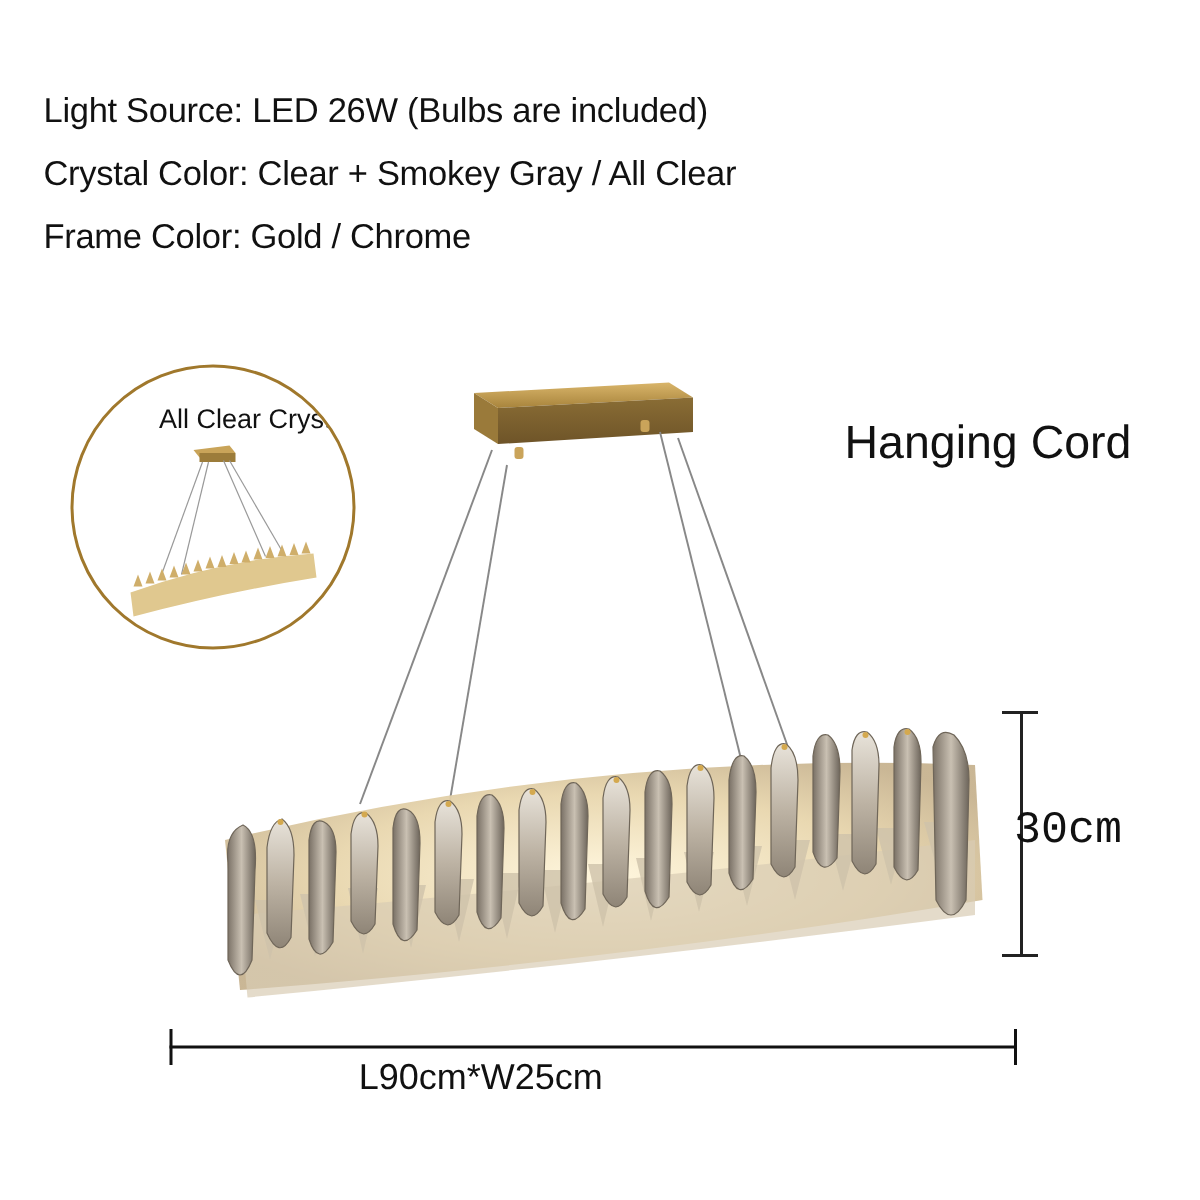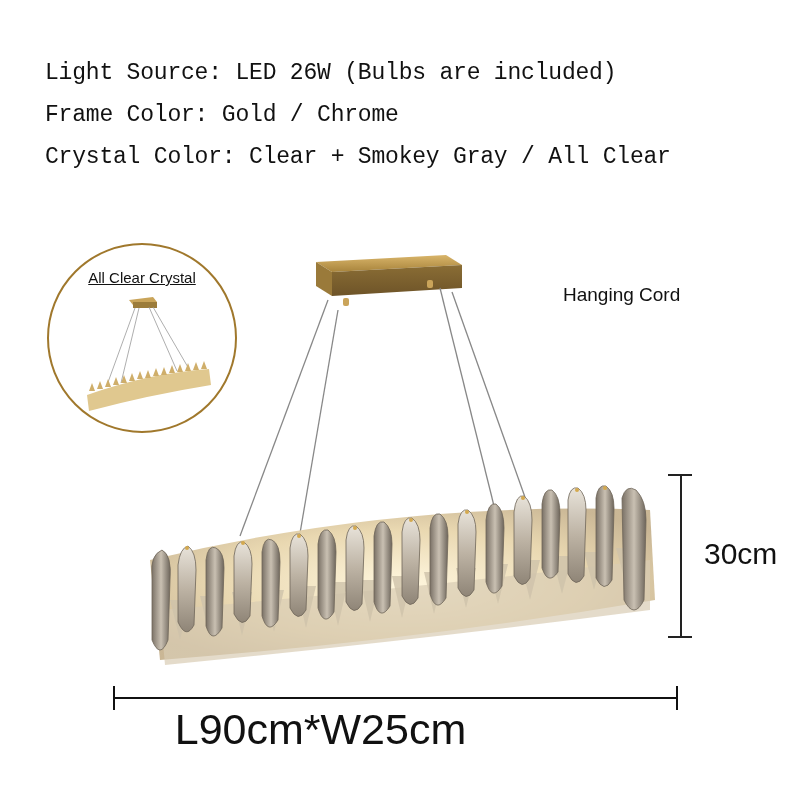--- a/index.html
+++ b/index.html
@@ -1,37 +1,37 @@
 <!DOCTYPE html>
 <html><head>
 <meta charset="utf-8">
 <style>
   html, body { margin:0; padding:0; background:#ffffff; }
   body { width:800px; height:800px; position:relative; overflow:hidden; font-family:"Liberation Sans", "DejaVu Sans", sans-serif; color:#111; }
   .spec { position:absolute; left:45px; font-size:23px; line-height:42px; letter-spacing:-0.2px; }
   .spec-list { position:absolute; left:0; top:52px; }
-  .spec-list .spec { position:static; margin-left:45px; white-space:nowrap;font-family:Liberation Mono, monospace; }
+  .spec-list .spec { position:static; margin-left:29px; white-space:nowrap; }
   .inset { position:absolute; left:47px; top:243px; width:186px; height:186px; border-radius:50%; border:2px solid #a0782c; overflow:hidden; background:#fff; }
-  .inset-title { position:absolute; top:24px; left:0; width:100%; text-align:center; font-size:15px; color:#111;text-decoration:underline; }
-  .cord { position:absolute; left:563px; top:274px; font-size:19px; line-height:42px; }
+  .inset-title { position:absolute; top:24px; left:0; width:100%; text-align:right; font-size:18px; color:#111; }
+  .cord { position:absolute; left:563px; top:274px; font-size:31px; line-height:42px; }
   .dim-v { position:absolute; left:680px; top:474px; width:2px; height:164px; background:#222; }
   .dim-v-cap { position:absolute; left:668px; width:24px; height:2px; background:#222; }
-  .dim-v-label { position:absolute; left:704px; top:537px; font-size:30px; }
+  .dim-v-label { position:absolute; left:676px; top:537px; font-size:30px;font-family:Liberation Mono, monospace; }
   .dim-h { position:absolute; left:113px; top:697px; width:565px; height:2px; background:#111; }
   .dim-h-cap { position:absolute; top:686px; width:2px; height:24px; background:#111; }
-  .dim-h-label { position:absolute; left:0; width:641px; top:705px; text-align:center; font-size:43px; }
+  .dim-h-label { position:absolute; left:0; width:641px; top:705px; text-align:center; font-size:24px; }
   .product { position:absolute; left:0; top:0; width:800px; height:800px; }
 </style>
 </head>
 <body>
 
 <div class="spec-list">
   <div class="spec">Light Source: LED 26W (Bulbs are included)</div>
+  <div class="spec">Crystal Color: Clear + Smokey Gray / All Clear</div>
   <div class="spec">Frame Color: Gold / Chrome</div>
-  <div class="spec">Crystal Color: Clear + Smokey Gray / All Clear</div>
 </div>
 
 <svg class="product" viewBox="0 0 800 800" xmlns="http://www.w3.org/2000/svg">
   <defs>
     <linearGradient id="goldTop" x1="0" y1="0" x2="0" y2="1">
       <stop offset="0" stop-color="#d9b56a"></stop>
       <stop offset="1" stop-color="#a8843c"></stop>
     </linearGradient>
     <linearGradient id="goldFace" x1="0" y1="0" x2="0" y2="1">
       <stop offset="0" stop-color="#8a6d35"></stop>

